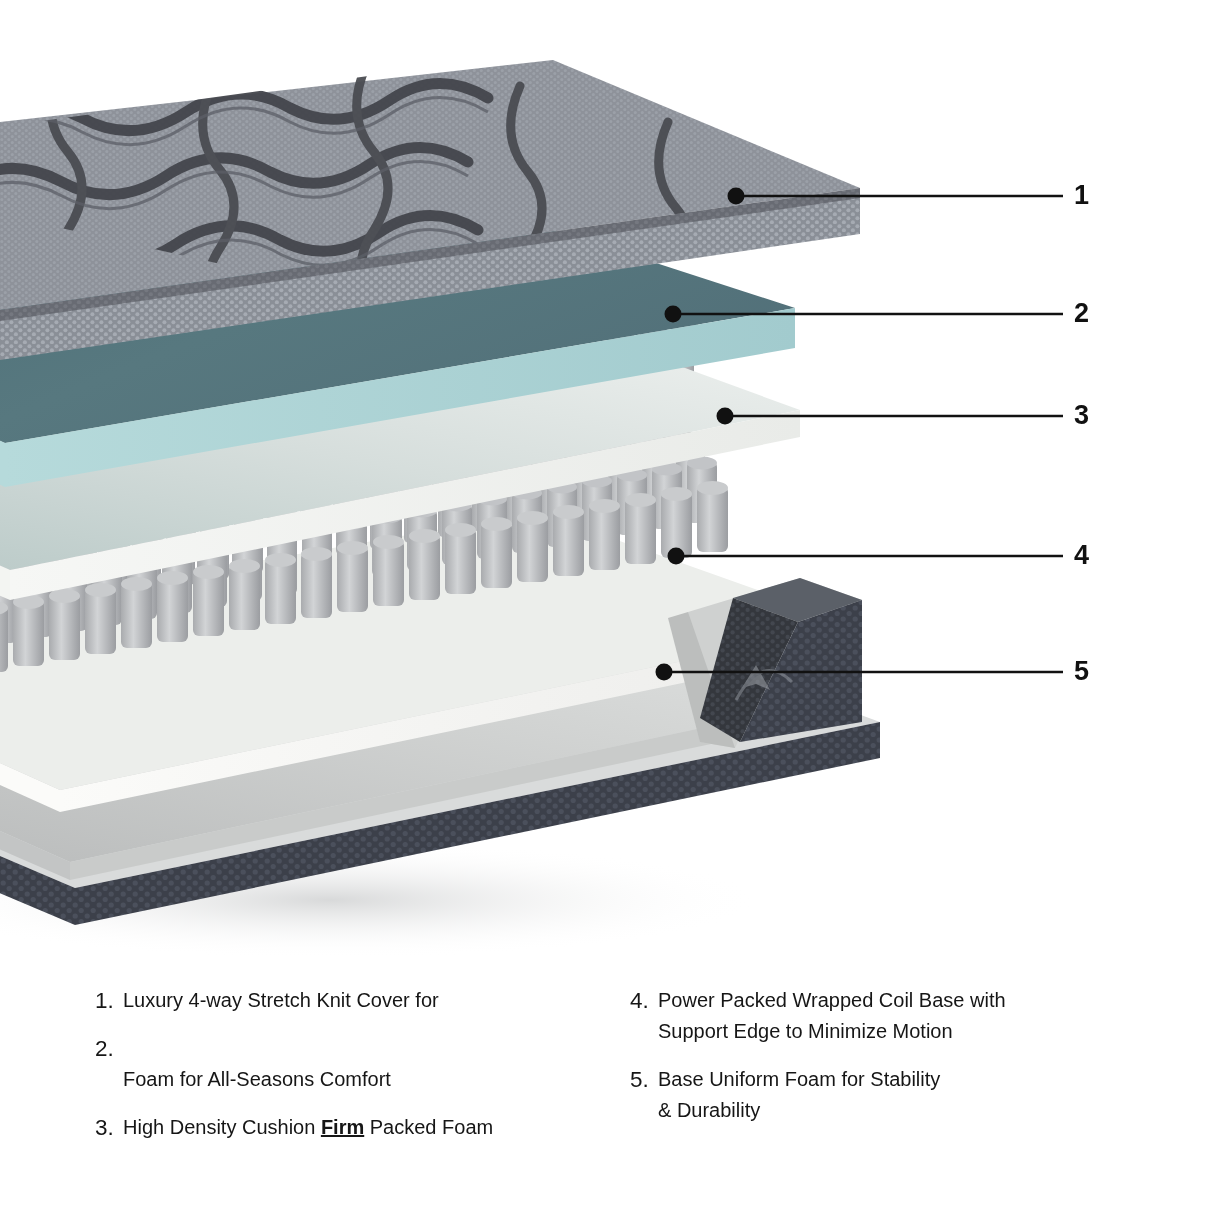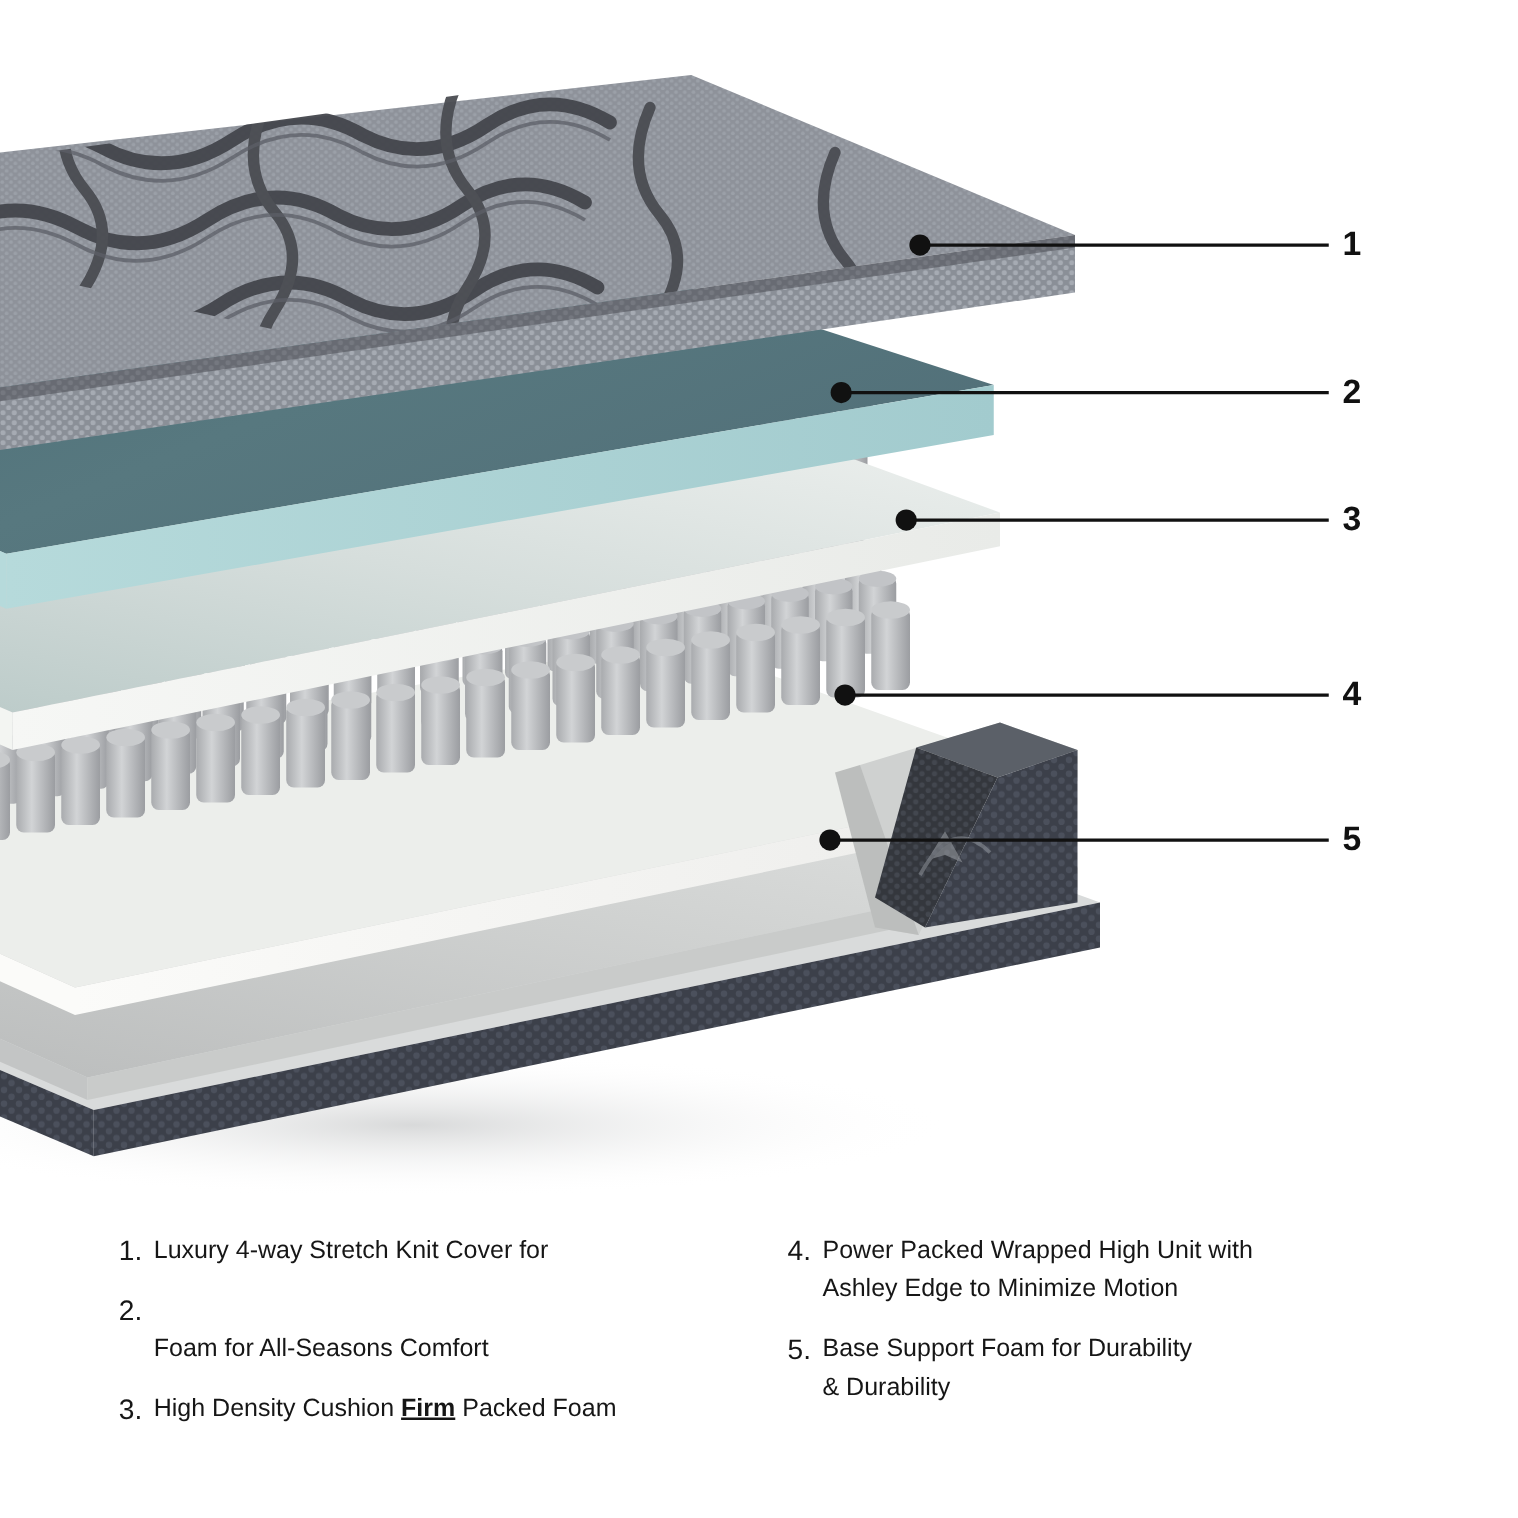--- a/index.html
+++ b/index.html
@@ -1209,29 +1209,29 @@
         </div>
       </div>
 
     </div>
 
     <div class="col col-right">
 
       <div class="item">
         <div class="num">4.</div>
         <div class="txt">
-          <span>Power Packed Wrapped High Unit with</span><br>
-          <span>Ashley Edge to Minimize Motion</span><br>
+          <span>Power Packed Wrapped Coil Base with</span><br>
+          <span>Support Edge to Minimize Motion</span><br>
         </div>
       </div>
 
       <div class="item">
         <div class="num">5.</div>
         <div class="txt">
-          <span>Base Support Foam for Durability</span><br>
+          <span>Base Uniform Foam for Stability</span><br>
           <span>&amp; Durability</span>
         </div>
       </div>
 
     </div>
   </div>
 
 </div>
 
 </body></html>

